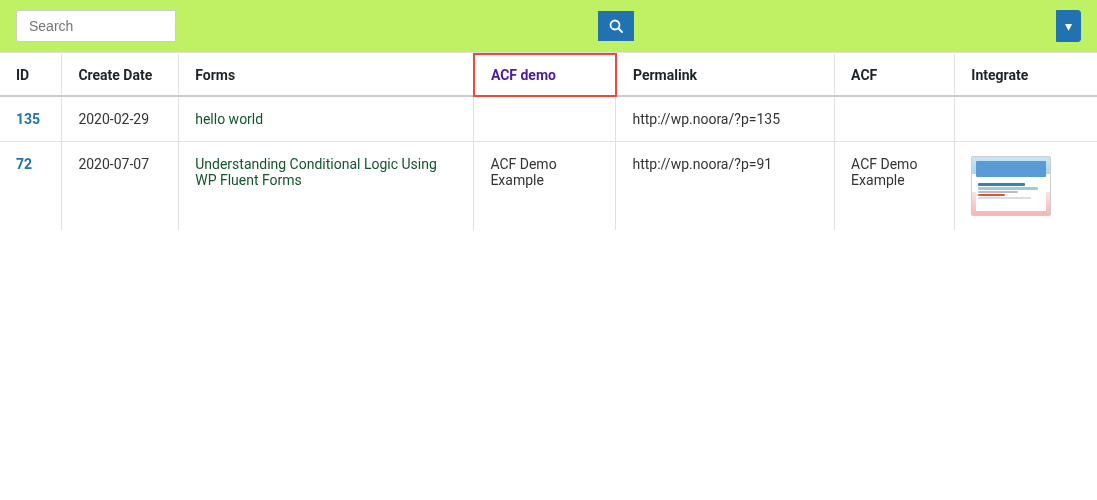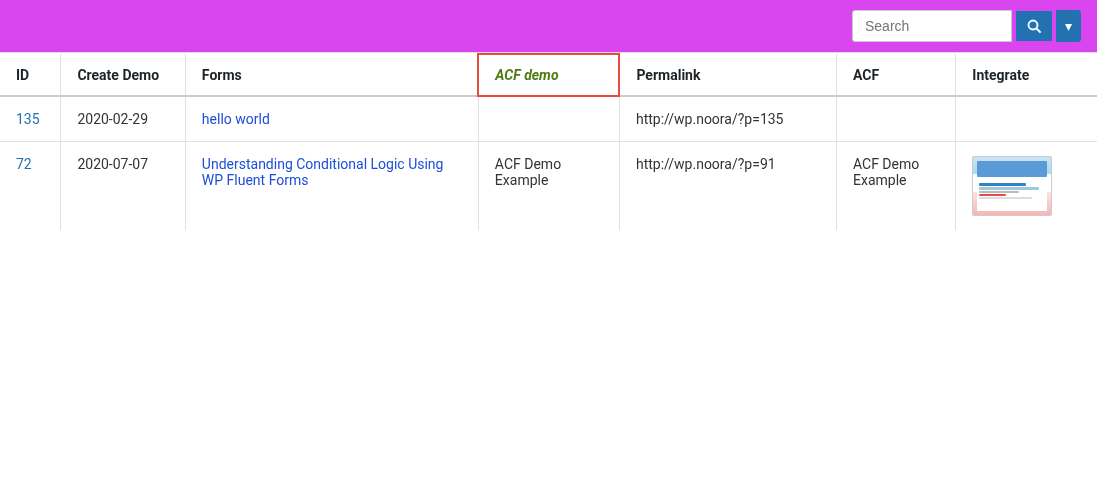--- a/index.html
+++ b/index.html
@@ -8,24 +8,24 @@
       font-size: 14px;
       background: #f0f2f5;
       color: #333;
     }
     .page-wrapper {
       background: #fff;
       min-height: 500px;
       padding: 0;
     }
     .top-bar {
-      background: #d946ef;
+      background: #bef264;
       padding: 10px 16px;
       display: flex;
-      justify-content: flex-end;
+      justify-content: space-between;
       align-items: center;
       gap: 4px;
       border-bottom: 1px solid #ddd;
     }
     .search-input {
       padding: 7px 12px;
       border: 1px solid #ccc;
       border-radius: 3px 0 0 3px;
       font-size: 14px;
       width: 160px;
@@ -85,26 +85,25 @@
     .col-id { width: 55px; border-radius: 14px; }
     .col-date { width: 95px; }
     .col-title { width: 270px; }
     .col-acf-demo { width: 130px; }
     .col-permalink { width: 200px; }
     .col-acf { width: 110px; }
     .col-featured { width: 130px; }
 
     .th-acf-demo {
       border: 2.5px solid #e74c3c;
-      color: #4d7c0f;
-      position: relative;
-      font-style: italic;
+      color: #4c1d95;
+      position: relative;
     }
     .link-blue {
-      color: #1d4ed8;
+      color: #14532d;
       text-decoration: none;
     }
 
     .featured-img {
       width: 80px;
       height: 60px;
       background: linear-gradient(135deg, #e8f4fd 0%, #d0e8f8 50%, #f7c6c6 100%);
       border: 1px solid #ccc;
       border-radius: 2px;
       display: flex;
@@ -140,21 +139,21 @@
     }
     .arrow-svg {
       position: absolute;
       bottom: 0;
       left: 50%;
       transform: translateX(-50%);
     }
 
     .id-num {
       color: #2271b1;
-      font-weight: 400;
+      font-weight: 700;
     }
   </style>
 </head>
 <body>
 
 <div class="page-wrapper">
 
   <div class="top-bar">
     <input class="search-input" type="text" placeholder="Search" style="">
     <button class="search-btn">
@@ -168,21 +167,21 @@
     </button>
   </div>
 
   <table>
     <thead>
       <tr>
         <th class="col-id">
           <span>ID</span>
         </th>
         <th class="col-date">
-          <span>Create Demo</span>
+          <span>Create Date</span>
         </th>
         <th class="col-title">
           <span>Forms</span>
         </th>
         <th class="col-acf-demo th-acf-demo">
           <span>ACF demo</span>
         </th>
         <th class="col-permalink">
           <span>Permalink</span>
         </th>

